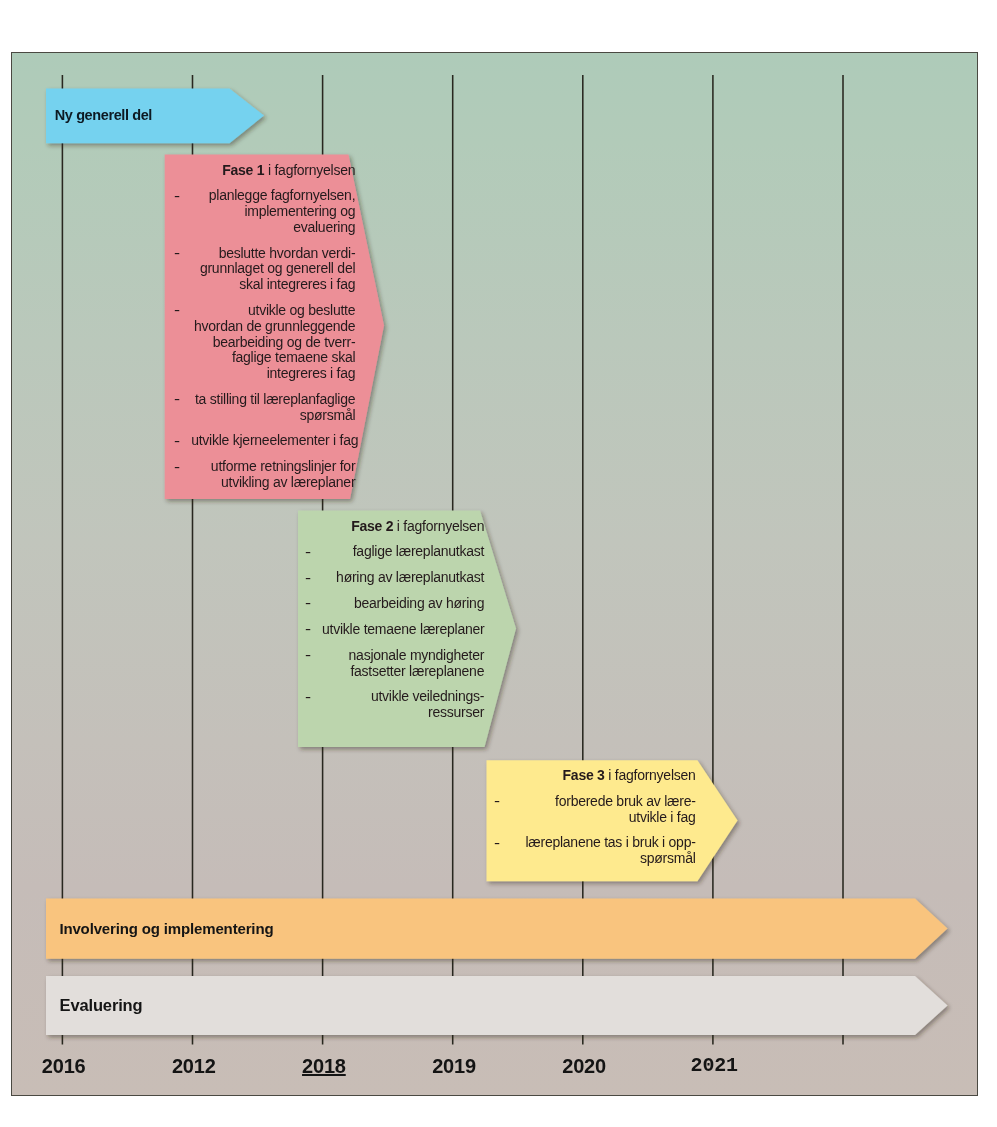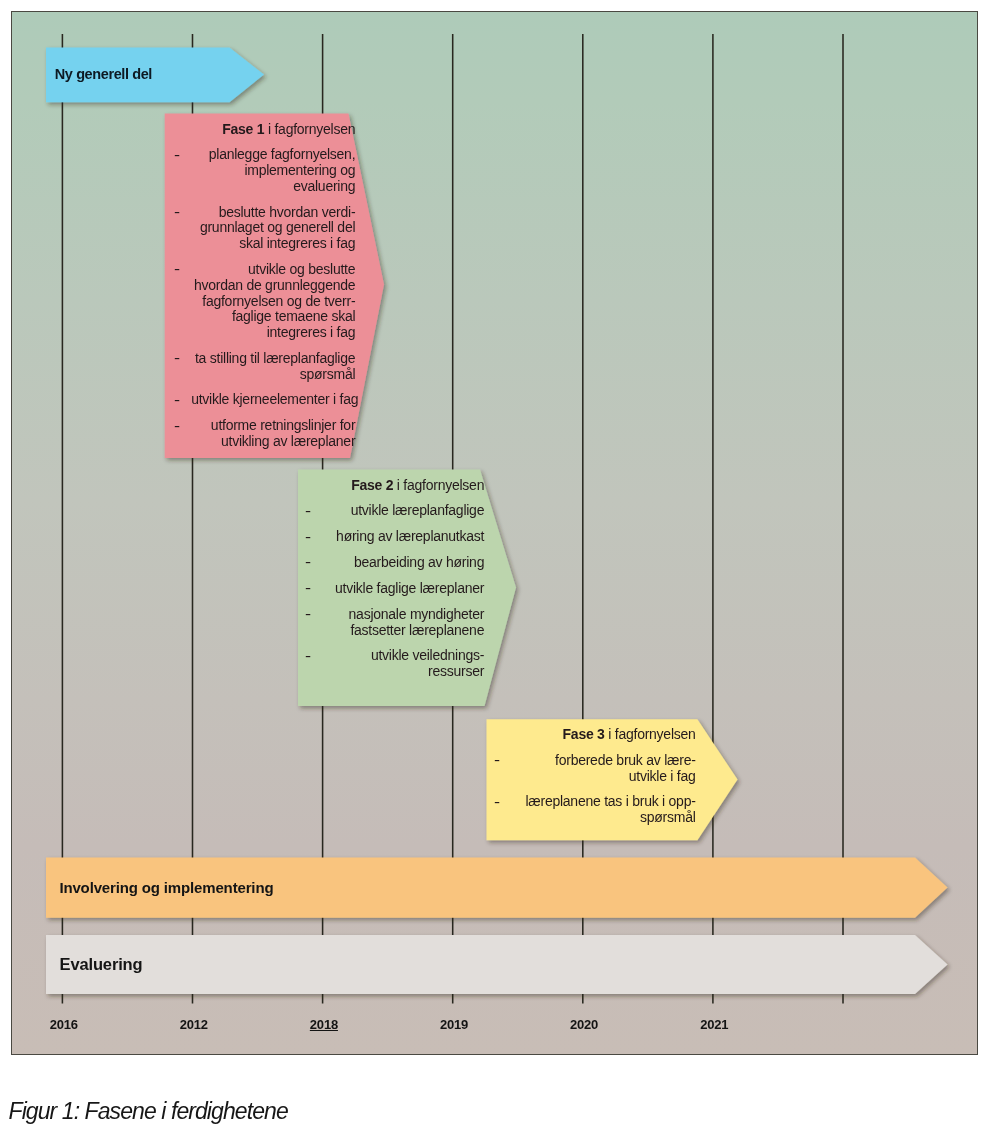--- a/index.html
+++ b/index.html
@@ -1,18 +1,18 @@
 <!DOCTYPE html>
 <html><head>
 <meta charset="utf-8">
 <title>Fasene i fagfornyelsen</title>
 <style>
   html,body{margin:0;padding:0;background:#ffffff;}
   body{width:997px;height:1127px;font-family:"Liberation Sans",sans-serif;overflow:hidden;}
-  #root{position:relative;width:997px;height:1049px;background:#fff;}
+  #root{position:relative;width:997px;height:1049px;background:#fff;margin-top:41px;}
 
   .frame{position:absolute;left:11px;top:11px;width:965px;height:1042px;
          border:1.5px solid #4a4942;
          background:linear-gradient(to bottom,
             #aecbb9 0%,
             #b2cbb9 8.5%,
             #bac8bb 27.7%,
             #c1c5bc 46.9%,
             #c4c0ba 66%,
             #c5bcb8 80%,
@@ -26,21 +26,21 @@
   .boxtext .hdr b{font-weight:700;}
   .boxtext ul{margin:0;padding:0;list-style:none;}
   .boxtext li{position:relative;padding-left:15.9px;margin-bottom:10.1px;}
   .boxtext li:last-child{margin-bottom:0;}
   .boxtext li .dash{position:absolute;left:-1.4px;top:0.3px;transform:scaleX(1.3);transform-origin:left center;}
 
   .barlabel{position:absolute;font-weight:700;font-size:16.2px;color:#151515;letter-spacing:-0.15px;
             white-space:nowrap;line-height:17px;}
   .bannerlabel{position:absolute;font-weight:700;font-size:14.5px;color:#0d1a23;letter-spacing:-0.4px;
             white-space:nowrap;line-height:15px;}
-  .yearlbl{position:absolute;font-weight:700;font-size:13px;color:#141414;white-space:nowrap;
+  .yearlbl{position:absolute;font-weight:700;font-size:20px;color:#141414;white-space:nowrap;
             letter-spacing:-0.2px;line-height:18px;}
 
   .caption{position:absolute;left:8.5px;top:1099px;font-family:"Liberation Sans",sans-serif;
            font-style:italic;font-size:23px;color:#171717;letter-spacing:-0.92px;white-space:nowrap;line-height:24px;}
 </style>
 </head>
 <body>
 
 <div id="root">
   <div class="frame">
@@ -89,21 +89,21 @@
             <li>
               <span class="dash">-</span>
               <div>beslutte hvordan verdi-</div>
               <div>grunnlaget og generell del</div>
               <div>skal integreres i fag</div>
             </li>
             <li>
               <span class="dash">-</span>
               <div>utvikle og beslutte</div>
               <div>hvordan de grunnleggende</div>
-              <div>fagfornyelsen og de tverr-</div>
+              <div>bearbeiding og de tverr-</div>
               <div>faglige temaene skal</div>
               <div>integreres i fag</div>
             </li>
             <li>
               <span class="dash">-</span>
               <div>ta stilling til læreplanfaglige</div>
               <div>spørsmål</div>
             </li>
             <li>
               <span class="dash">-</span>
@@ -114,33 +114,33 @@
               <div>utforme retningslinjer for</div>
               <div>utvikling av læreplaner</div>
             </li>
           </ul>
         </div>
         <div class="boxtext" style="left: 294.2px; top: 465.6px; width: 178px;">
           <div class="hdr"><b>Fase 2</b><span> i fagfornyelsen</span></div>
           <ul>
             <li>
               <span class="dash">-</span>
-              <div>utvikle læreplanfaglige</div>
+              <div>faglige læreplanutkast</div>
             </li>
             <li>
               <span class="dash">-</span>
               <div>høring av læreplanutkast</div>
             </li>
             <li>
               <span class="dash">-</span>
               <div>bearbeiding av høring</div>
             </li>
             <li>
               <span class="dash">-</span>
-              <div>utvikle faglige læreplaner</div>
+              <div>utvikle temaene læreplaner</div>
             </li>
             <li>
               <span class="dash">-</span>
               <div>nasjonale myndigheter</div>
               <div>fastsetter læreplanene</div>
             </li>
             <li>
               <span class="dash">-</span>
               <div>utvikle veilednings-</div>
               <div>ressurser</div>
@@ -162,18 +162,18 @@
             </li>
           </ul>
         </div>
         <div class="barlabel" style="left: 47.4px; top: 867px; font-size: 15px;">Involvering og implementering</div>
         <div class="barlabel" style="left: 47.6px; top: 943.8px; font-size: 16.5px;">Evaluering</div>
         <div class="yearlbl" style="left: 51.7px; top: 1004px; transform: translateX(-50%);">2016</div>
         <div class="yearlbl" style="left: 181.8px; top: 1004px; transform: translateX(-50%);">2012</div>
         <div class="yearlbl" style="left: 311.9px; top: 1004px; transform: translateX(-50%); text-decoration: underline;">2018</div>
         <div class="yearlbl" style="left: 442px; top: 1004px; transform: translateX(-50%); text-align: right;">2019</div>
         <div class="yearlbl" style="left: 572.1px; top: 1004px; transform: translateX(-50%);">2020</div>
-        <div class="yearlbl" style="left: 702.2px; top: 1004px; transform: translateX(-50%);">2021</div>
+        <div class="yearlbl" style="left: 702.2px; top: 1004px; transform: translateX(-50%); font-family: Liberation Mono, monospace;">2021</div>
       </div>
   </div>
 
   <div class="caption">Figur 1: Fasene i ferdighetene</div>
 </div>
 
 </body></html>

